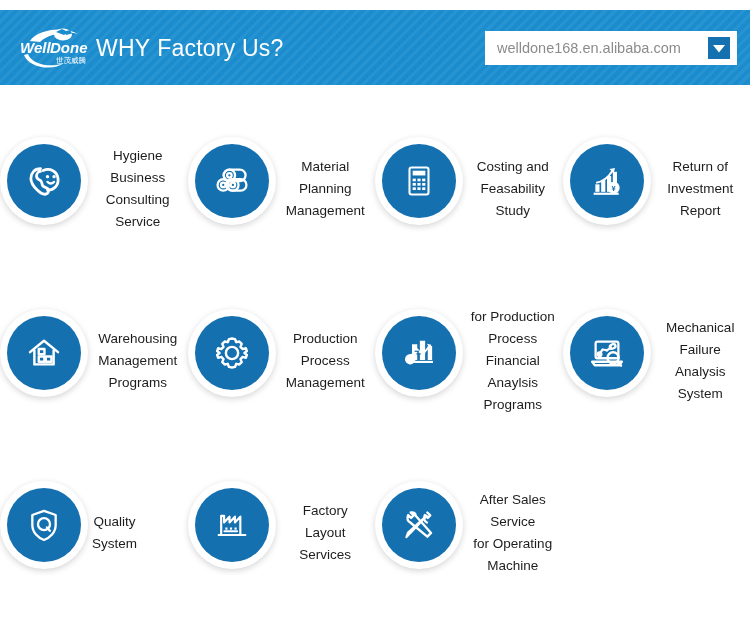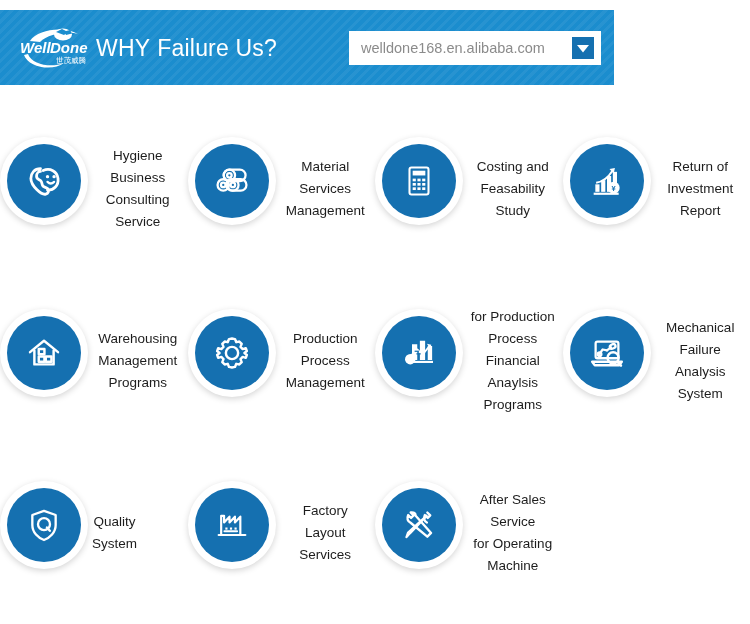--- a/index.html
+++ b/index.html
@@ -19,21 +19,21 @@
     width: 750px;
     height: 624px;
     background: #ffffff;
   }
 
   
   .header {
     position: absolute;
     left: 0;
     top: 10px;
-    width: 614px;
+    width: 750px;
     height: 75px;
     background-color: #1b8dce;
     background-image: repeating-linear-gradient(
         135deg,
         rgba(255,255,255,0.055) 0px,
         rgba(255,255,255,0.055) 3px,
         rgba(255,255,255,0) 3px,
         rgba(255,255,255,0) 7px
     );
     display: flex;
@@ -170,21 +170,21 @@
         <text x="2" y="31" font-family="'Liberation Sans', sans-serif" font-size="15" font-weight="bold" fill="#ffffff" font-style="italic">Well</text>
         <text x="32" y="31" font-family="'Liberation Sans', sans-serif" font-size="15" font-weight="bold" fill="#ffffff" font-style="italic">Done</text>
 
         <text x="38" y="41" font-family="'DejaVu Sans', sans-serif" font-size="7.5" fill="#ffffff">世茂威腾</text>
 
         <path d="M6 33 C10 45, 34 50, 46 41 C34 46, 14 43, 10 32 Z" fill="#ffffff"></path>
       </svg>
     </div>
 
     <div class="headline">
-      <span class="why">WHY</span><span class="rest">Failure Us?</span>
+      <span class="why">WHY</span><span class="rest">Factory Us?</span>
     </div>
 
     <div class="sitebox">
       <div class="url">welldone168.en.alibaba.com</div>
       <div class="caret">
         <svg width="22" height="22" viewBox="0 0 22 22" xmlns="http://www.w3.org/2000/svg">
           <rect x="0" y="0" width="22" height="22" fill="#1570b0"></rect>
           <path d="M5 8 L17 8 L11 15.5 Z" fill="#ffffff"></path>
         </svg>
       </div>
@@ -228,21 +228,21 @@
               <circle cx="14" cy="28.5" r="6.5"></circle>
               <circle cx="25" cy="28.5" r="6.5"></circle>
               <circle cx="21" cy="17.5" r="2.6"></circle>
               <circle cx="14" cy="28.5" r="2.6"></circle>
               <circle cx="25" cy="28.5" r="2.6"></circle>
             </g>
           </svg>
         </div>
       </div>
       <div class="caption">
-        <span>Material Services</span>
+        <span>Material Planning</span>
         <span>Management</span>
       </div>
     </div>
 
     <div class="cell">
       <div class="badge">
         <div class="disc">
           <svg width="38" height="38" viewBox="0 0 48 48" xmlns="http://www.w3.org/2000/svg">
             <rect x="12" y="7" width="24" height="34" rx="2.5" fill="none" stroke="#ffffff" stroke-width="2.6"></rect>
             <rect x="16" y="11" width="16" height="6" fill="#ffffff"></rect>

